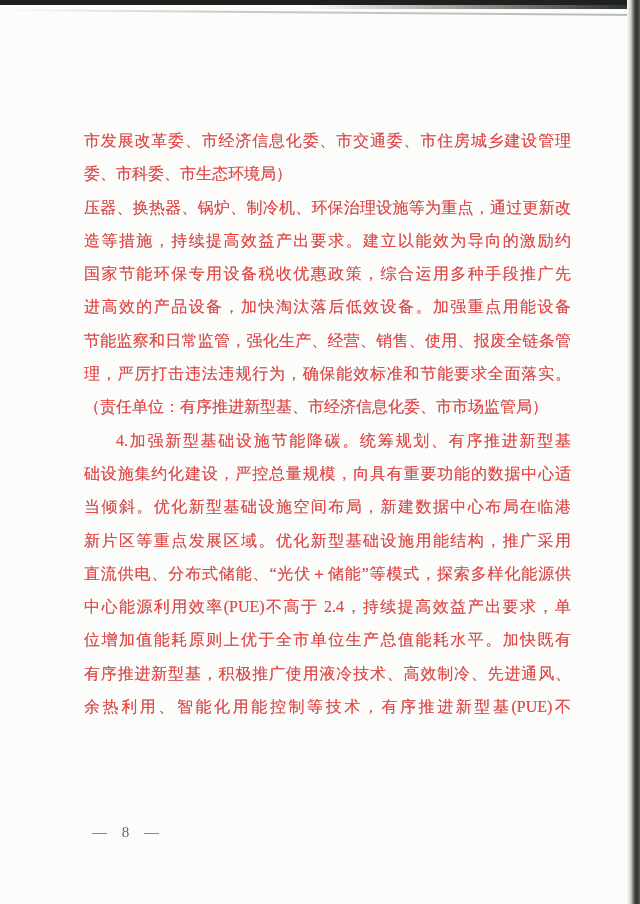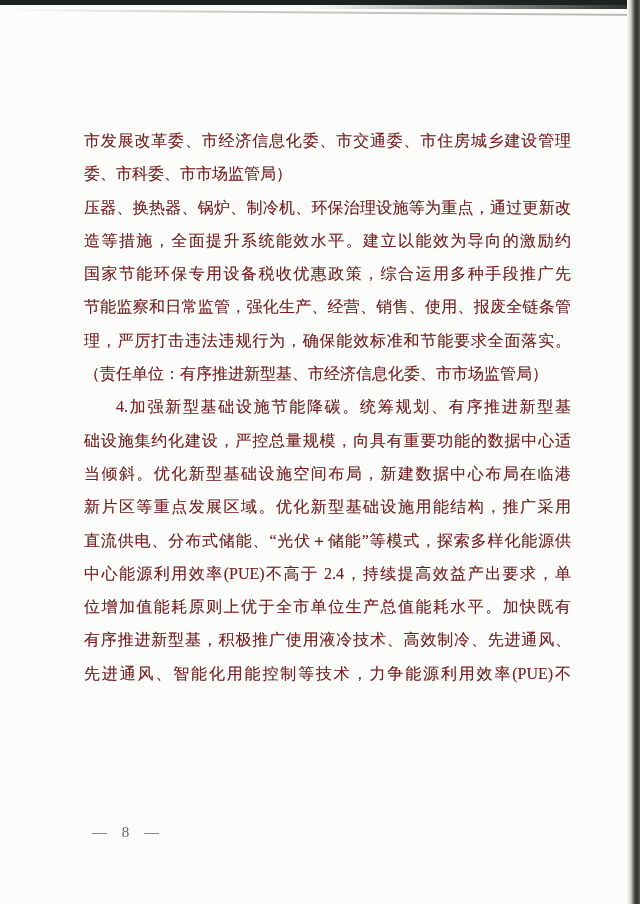--- a/index.html
+++ b/index.html
@@ -34,21 +34,21 @@
   
   .edge-right {
     position: absolute; top: 0; right: 0; bottom: 0;
     width: 13px; z-index: 4;
     background: linear-gradient(to right,
       #fcfcfa 0%, #d0d0cb 30%, #57574f 55%, #2e2e2a 75%, #60605a 100%);
   }
   
   .textblock {
     position: absolute; left: 84px; top: 124px; width: 487px;
-    font-size: 16px; color: #7f1d1d;
+    font-size: 16px; color: #ef4444;
     text-shadow: 0 0 0.5px rgba(62,62,62,0.45);
     z-index: 1;
   }
   .line {
     height: 33.3px; line-height: 33.3px;
     text-align: justify; text-align-last: justify;
     overflow: hidden;
   }
   .line--end { text-align-last: left; }
   .line--indent { text-indent: 2em; }
@@ -62,32 +62,33 @@
 </head>
 <body>
 
 <div class="scan-page">
   <div class="edge-top"></div>
   <div class="shadow-line"></div>
   <div class="edge-right"></div>
 
   <div class="textblock">
     <div class="line">市发展改革委、市经济信息化委、市交通委、市住房城乡建设管理</div>
-    <div class="line line--end">委、市科委、市市场监管局）</div>
+    <div class="line line--end">委、市科委、市生态环境局）</div>
     <div class="line">压器、换热器、锅炉、制冷机、环保治理设施等为重点，通过更新改</div>
-    <div class="line">造等措施，全面提升系统能效水平。建立以能效为导向的激励约</div>
+    <div class="line">造等措施，持续提高效益产出要求。建立以能效为导向的激励约</div>
     <div class="line">国家节能环保专用设备税收优惠政策，综合运用多种手段推广先</div>
+    <div class="line">进高效的产品设备，加快淘汰落后低效设备。加强重点用能设备</div>
     <div class="line">节能监察和日常监管，强化生产、经营、销售、使用、报废全链条管</div>
     <div class="line">理，严厉打击违法违规行为，确保能效标准和节能要求全面落实。</div>
     <div class="line line--end">（责任单位：有序推进新型基、市经济信息化委、市市场监管局）</div>
     <div class="line line--indent">4.加强新型基础设施节能降碳。统筹规划、有序推进新型基</div>
     <div class="line">础设施集约化建设，严控总量规模，向具有重要功能的数据中心适</div>
     <div class="line">当倾斜。优化新型基础设施空间布局，新建数据中心布局在临港</div>
     <div class="line">新片区等重点发展区域。优化新型基础设施用能结构，推广采用</div>
     <div class="line">直流供电、分布式储能、“光伏＋储能”等模式，探索多样化能源供</div>
     <div class="line">中心能源利用效率(PUE)不高于 2.4，持续提高效益产出要求，单</div>
     <div class="line">位增加值能耗原则上优于全市单位生产总值能耗水平。加快既有</div>
     <div class="line">有序推进新型基，积极推广使用液冷技术、高效制冷、先进通风、</div>
-    <div class="line">先进通风、智能化用能控制等技术，力争能源利用效率(PUE)不</div>
+    <div class="line">余热利用、智能化用能控制等技术，有序推进新型基(PUE)不</div>
   </div>
 
   <div class="page-number">— 8 —</div>
 </div>
 
 </body></html>

